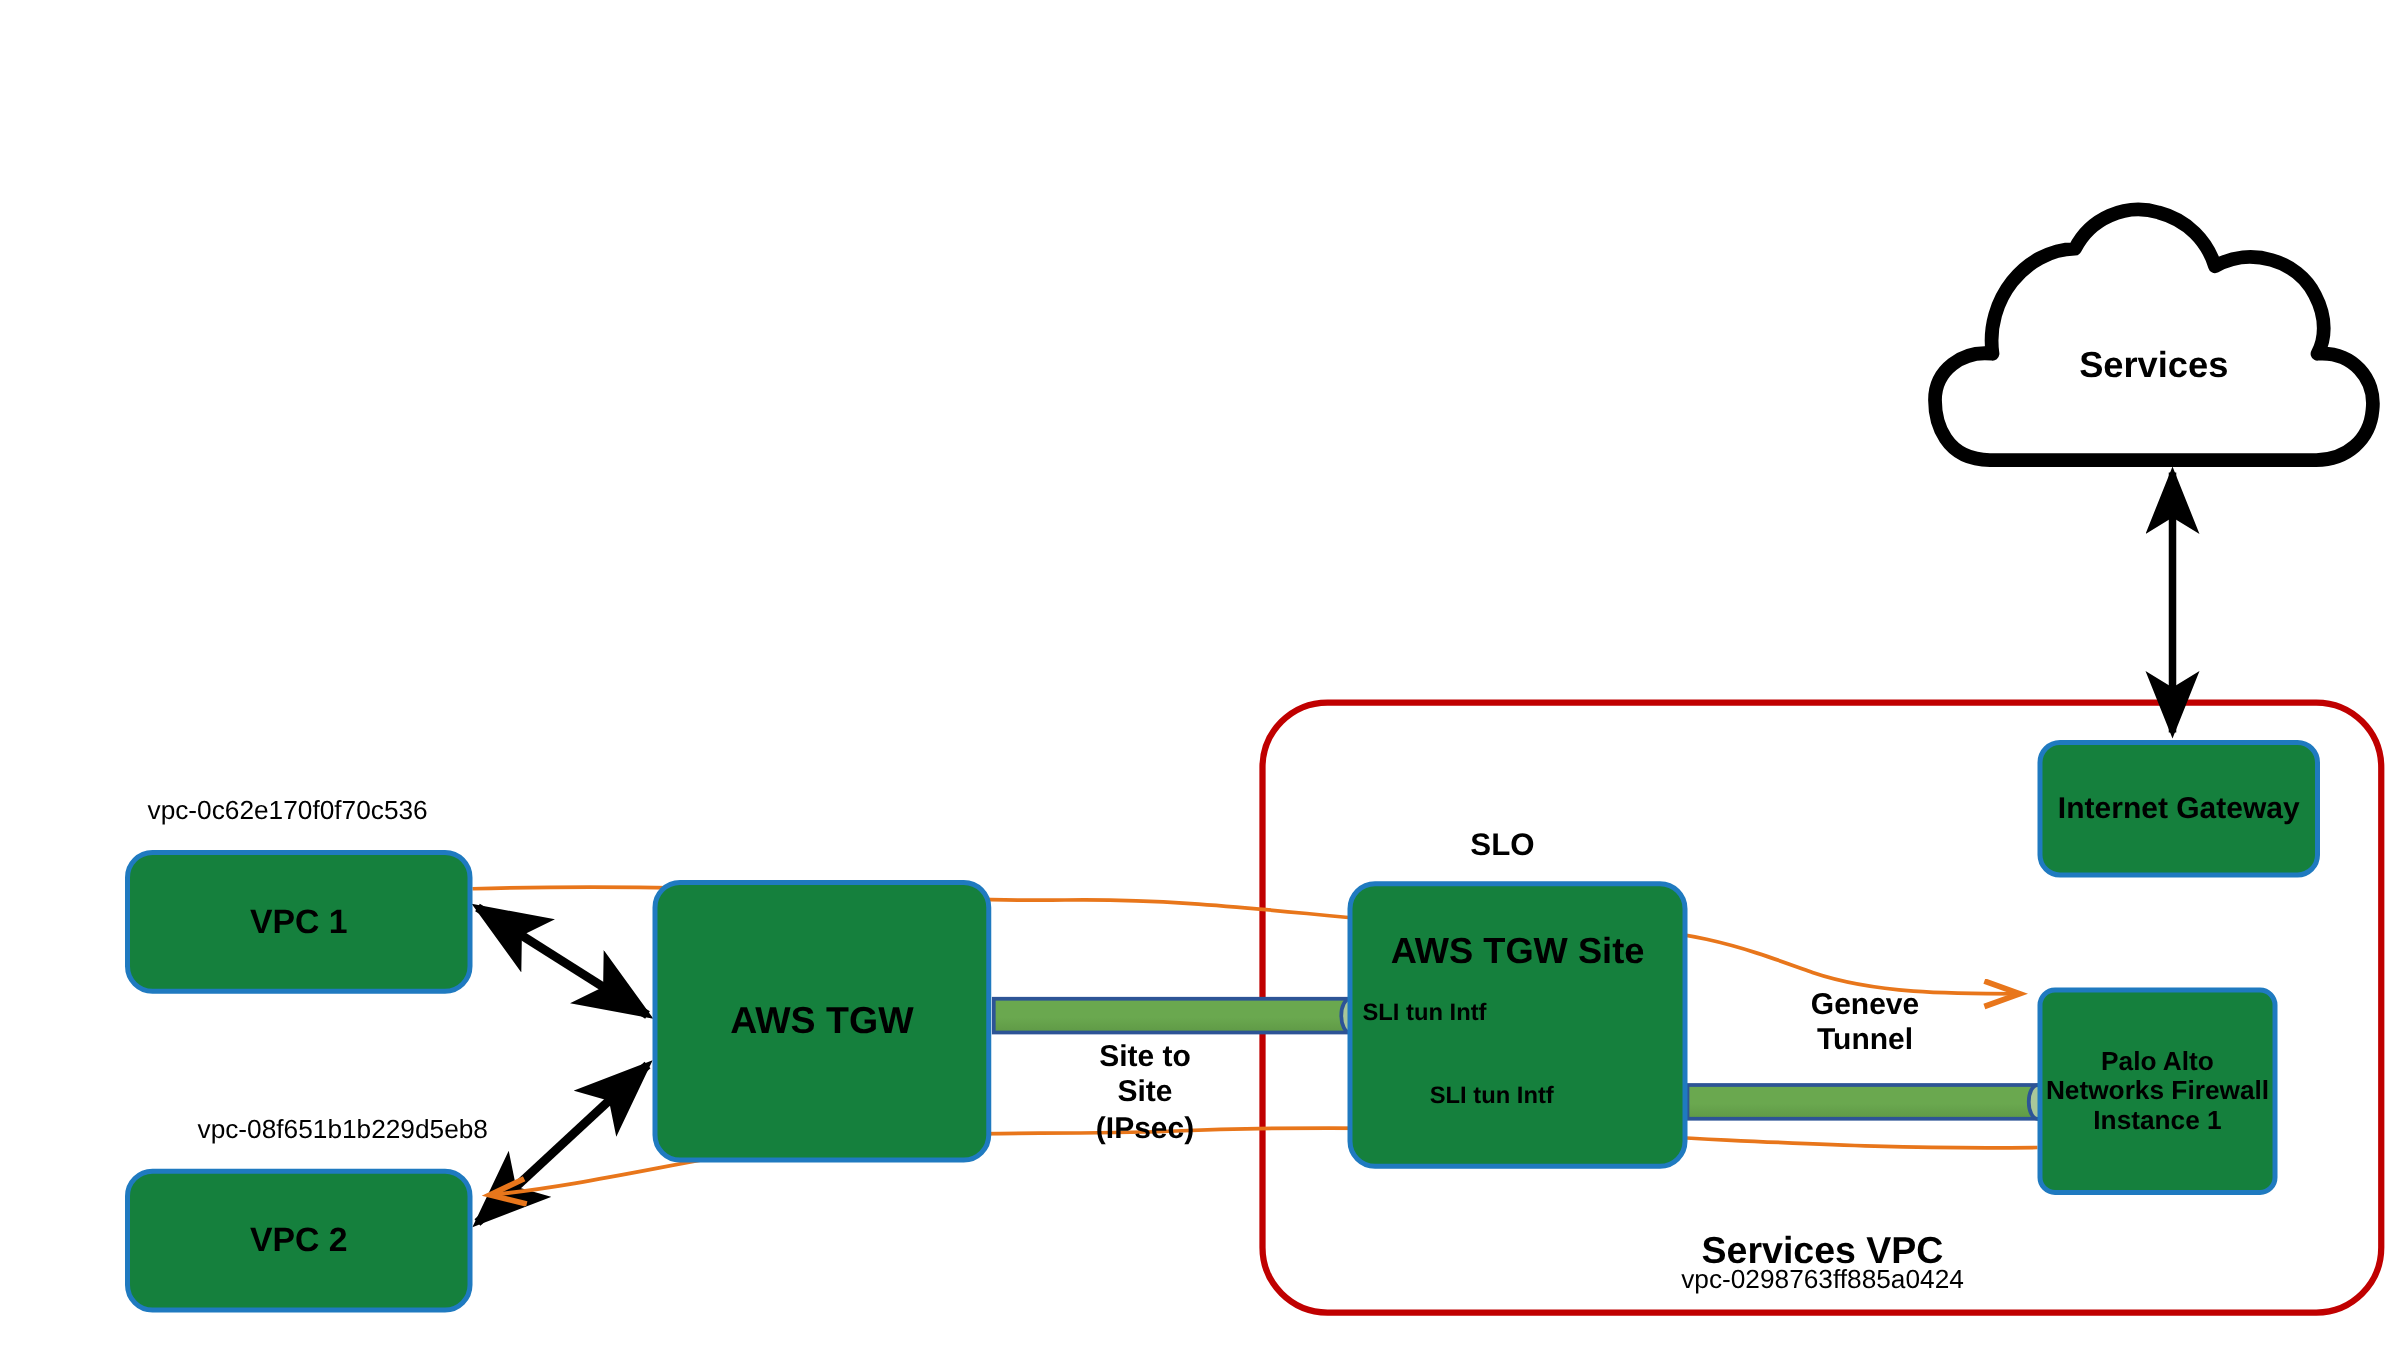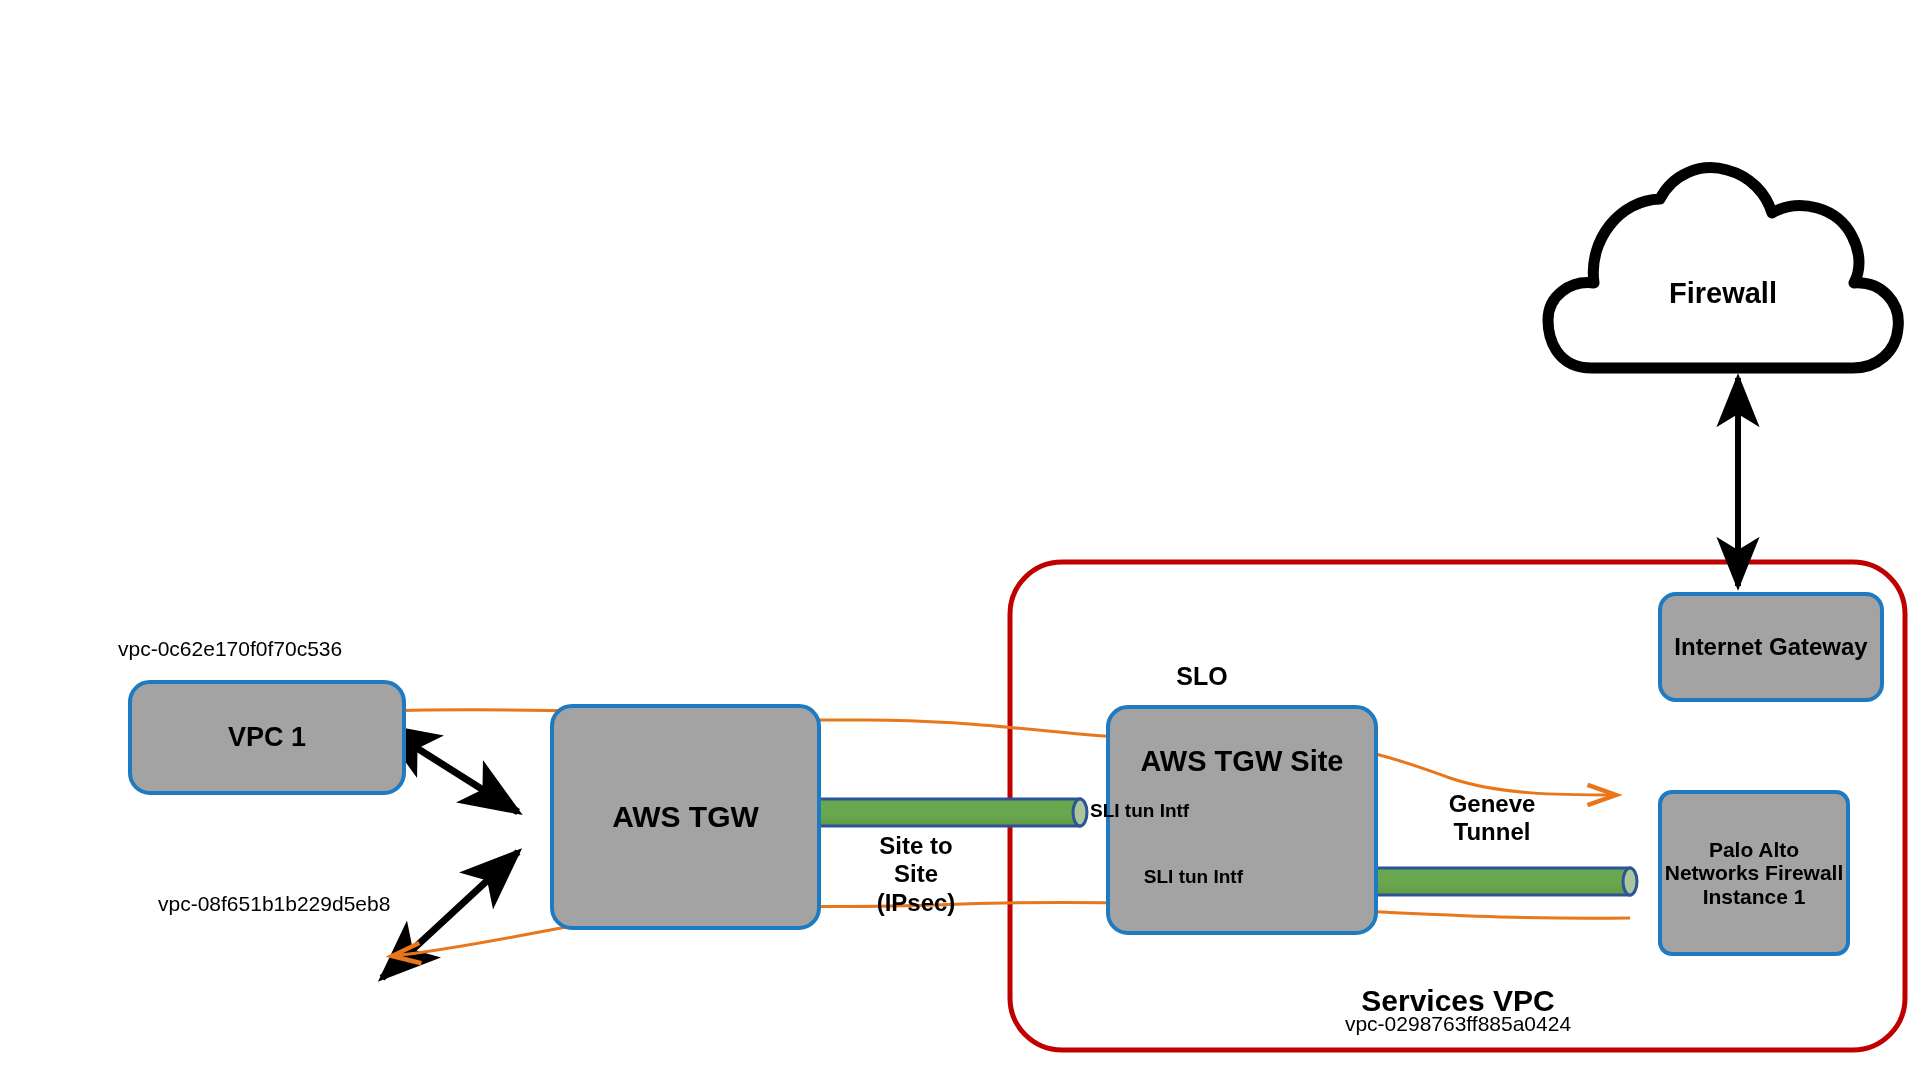--- a/index.html
+++ b/index.html
@@ -1,23 +1,23 @@
 <!DOCTYPE html>
 <html><head>
 <meta charset="utf-8">
 <style>
   html,body{margin:0;padding:0;background:#ffffff;}
   body{width:1920px;height:1080px;overflow:hidden;
        font-family:"Liberation Sans", sans-serif;}
   #stage{position:relative;width:1920px;height:1080px;background:#fff;}
   svg.layer{position:absolute;left:0;top:0;width:1920px;height:1080px;}
-  .node{position:absolute;box-sizing:border-box;background:#a3a3a3;
+  .node{position:absolute;box-sizing:border-box;background:#15803d;
         border:4px solid #1f7ac0;border-radius:22px;
         display:flex;align-items:center;justify-content:center;text-align:center;
-        font-weight:bold;color:#000;line-height:1.12;margin-left:28px;}
+        font-weight:bold;color:#000;line-height:1.12;}
   .lbl{position:absolute;color:#000;white-space:nowrap;}
   .vpc-id{font-size:21px;font-weight:400;}
   #vpc1{left:100px;top:680px;width:278px;height:115px;font-size:27px;}
   #vpc2{left:100px;top:935px;width:278px;height:115px;font-size:27px;}
   #vpc1-id{left:118px;top:637px;}
   #vpc2-id{left:118px;top:892px;margin-left:40px;}
   #tgw{left:522px;top:704px;width:271px;height:226px;font-size:30px;}
   #tgwsite{left:1078px;top:705px;width:272px;height:230px;}
   #tgwsite-title{position:absolute;left:0;right:0;top:36px;text-align:center;
                  font-size:29px;font-weight:bold;}
@@ -100,20 +100,23 @@
       <rect x="1350" y="868" width="280" height="27" fill="url(#tunGrad)" stroke="#2d5496" stroke-width="3"></rect>
       <ellipse cx="1630" cy="881.5" rx="7" ry="13.5" fill="#a9c79a" stroke="#2d5496" stroke-width="3"></ellipse>
     </g>
   </svg>
 
   <div class="node" id="vpc1">
     <span>VPC 1</span>
   </div>
   <div class="lbl vpc-id" id="vpc1-id">vpc-0c62e170f0f70c536</div>
 
+  <div class="node" id="vpc2">
+    <span>VPC 2</span>
+  </div>
   <div class="lbl vpc-id" id="vpc2-id">vpc-08f651b1b229d5eb8</div>
 
   <div class="node" id="tgw">
     <span>AWS TGW</span>
   </div>
 
   <div class="node" id="tgwsite">
     <span id="tgwsite-title">AWS TGW Site</span>
   </div>
   <div class="lbl" id="slo">SLO</div>
@@ -121,21 +124,21 @@
   <div class="lbl" id="sli-bottom">SLI tun Intf</div>
 
   <div class="node" id="fw">
     <span>Palo Alto Networks Firewall Instance 1</span>
   </div>
 
   <div class="node" id="igw">
     <span>Internet Gateway</span>
   </div>
 
-  <div class="lbl" id="internet-txt">Firewall</div>
+  <div class="lbl" id="internet-txt">Services</div>
 
   <div class="lbl" id="s2s">
     <div>Site to</div>
     <div>Site</div>
     <div>(IPsec)</div>
   </div>
 
   <div class="lbl" id="geneve">
     <div>Geneve</div>
     <div>Tunnel</div>

